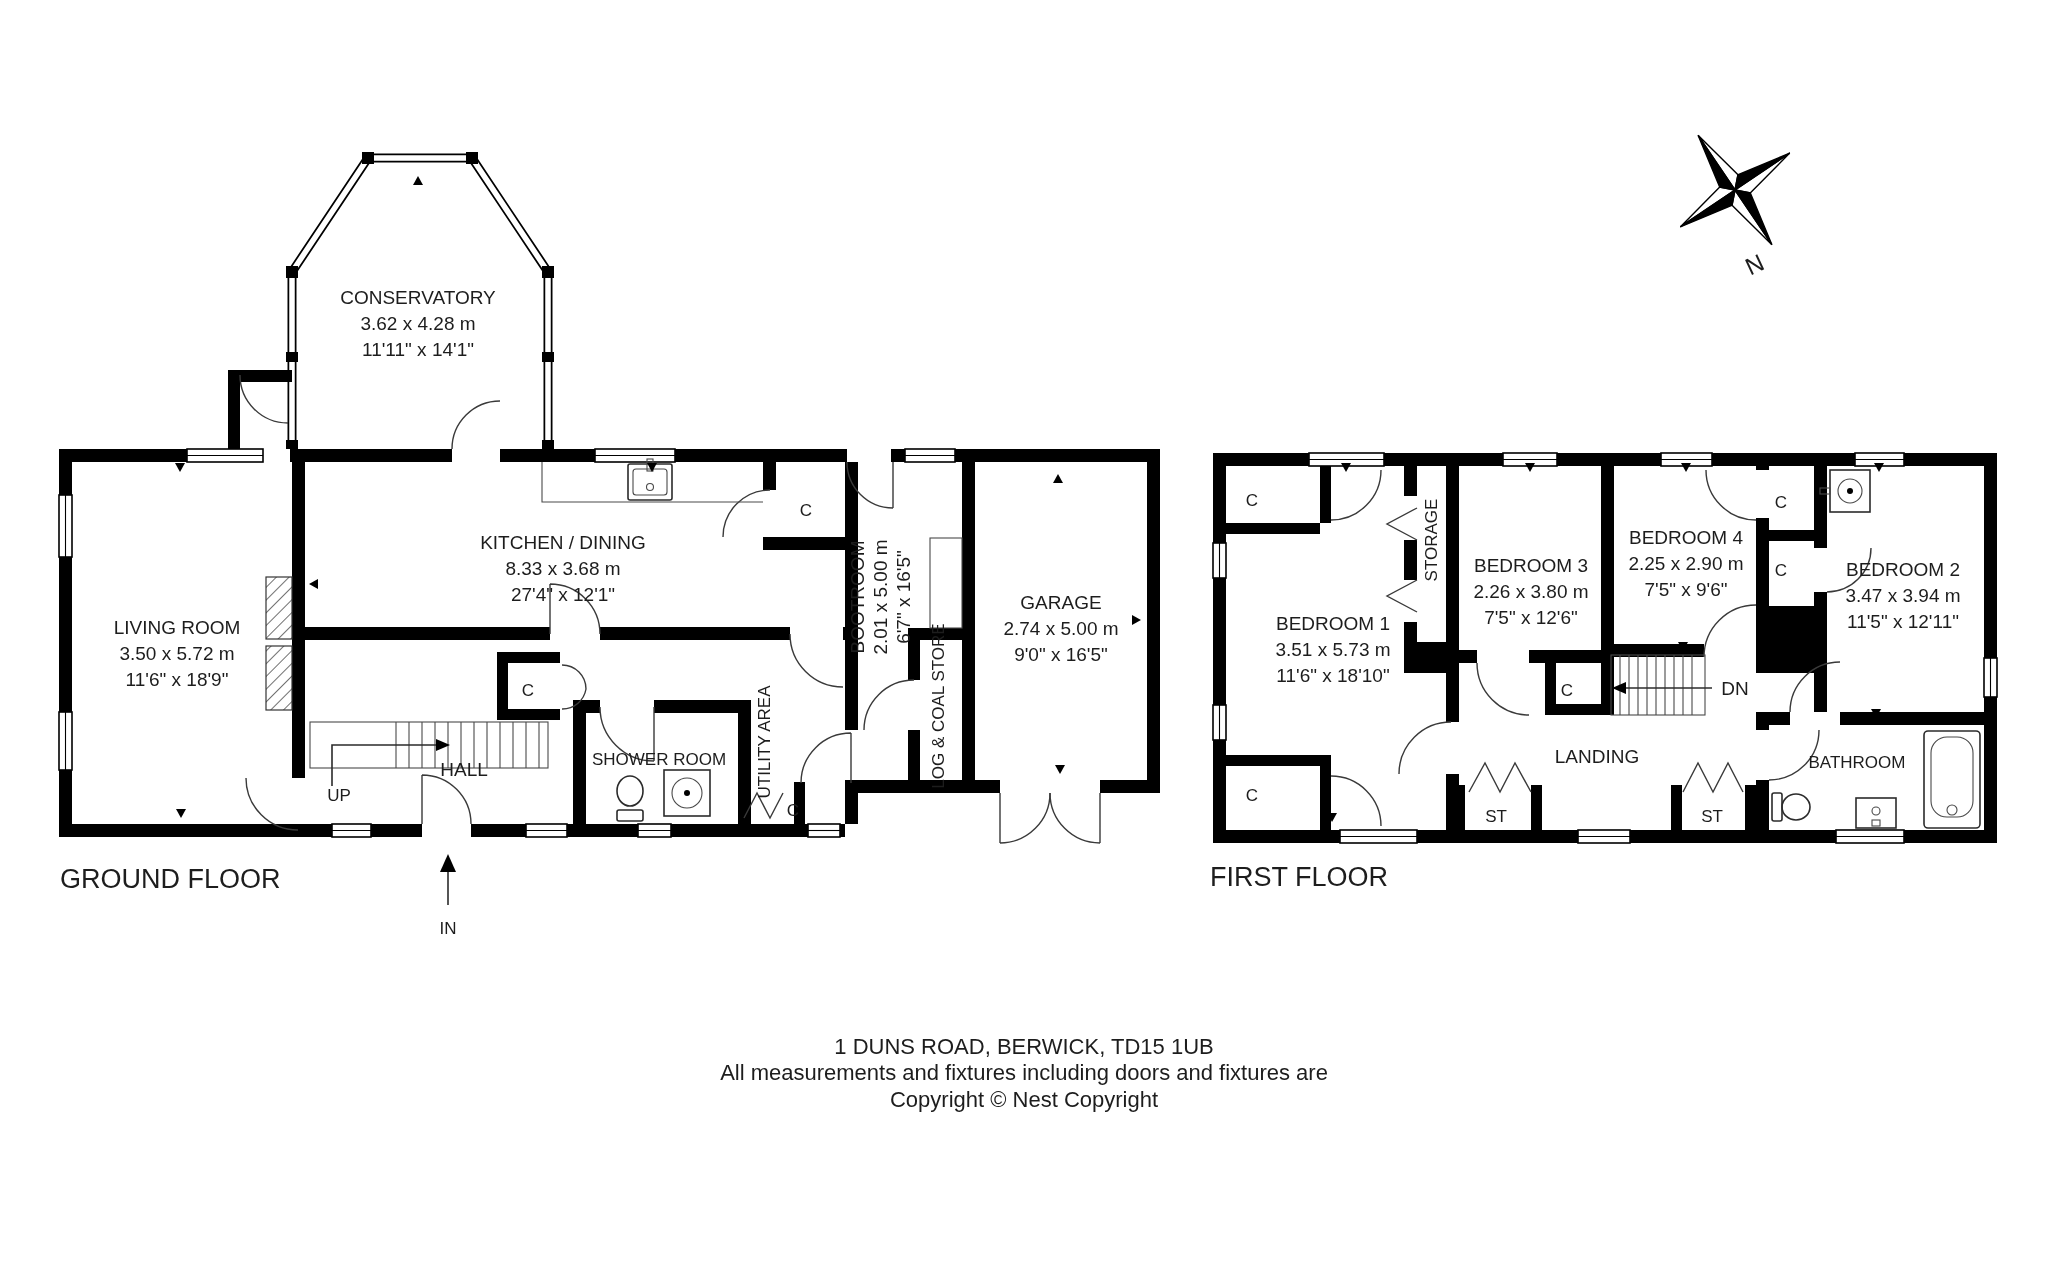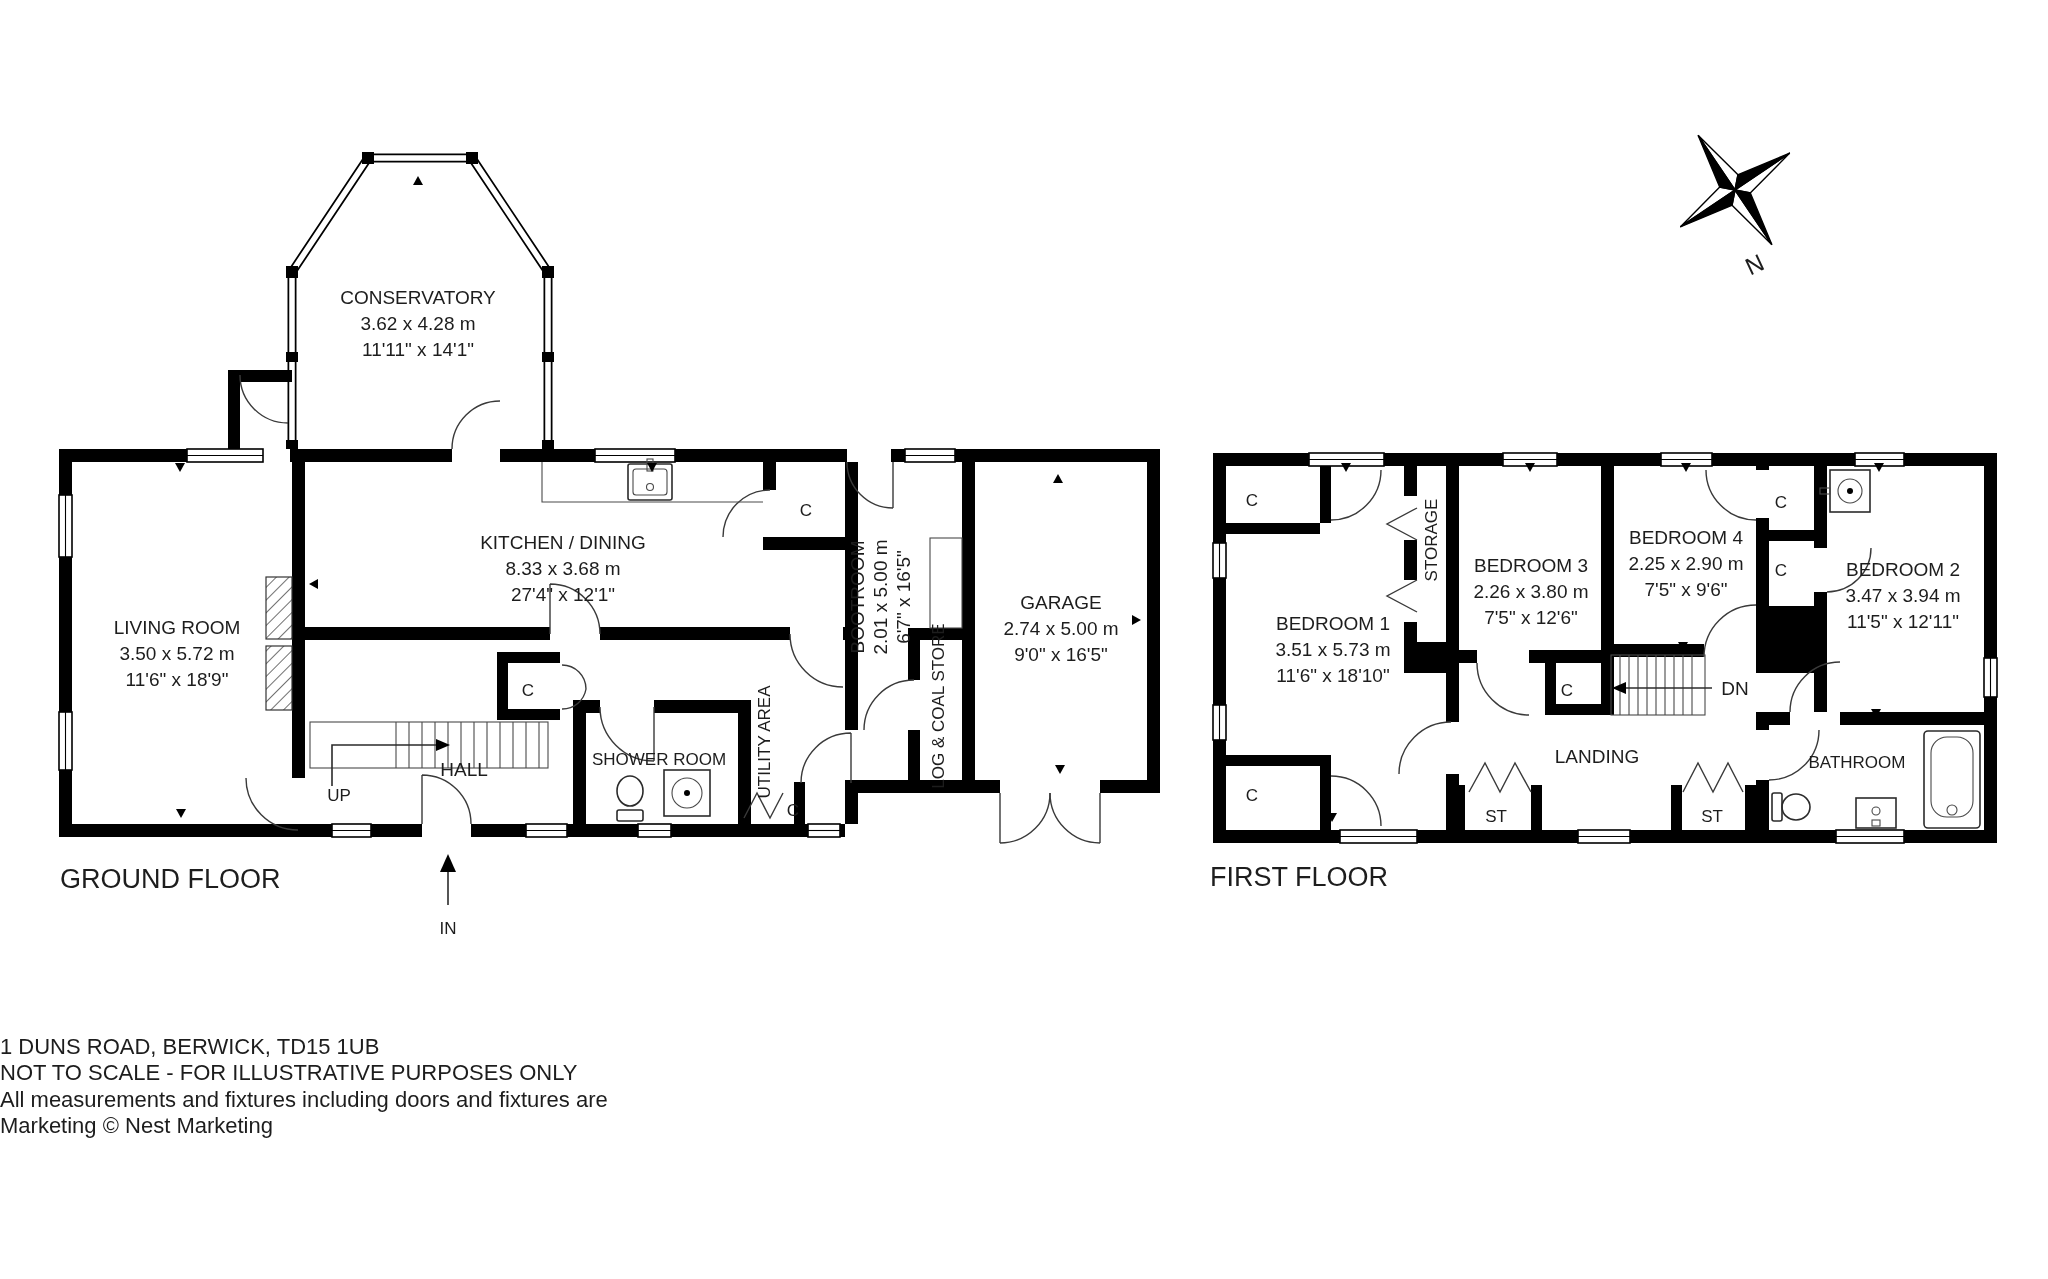--- a/index.html
+++ b/index.html
@@ -12,21 +12,21 @@
   .blk{fill:#000;}
   .thin{fill:none;stroke:#2b2b2b;stroke-width:1.6;}
   .thinner{fill:none;stroke:#4a4a4a;stroke-width:1.1;}
   .door{fill:none;stroke:#3a3a3a;stroke-width:1.4;}
   .win{fill:#fff;stroke:#000;stroke-width:1.6;}
   .winline{stroke:#000;stroke-width:1.1;}
   .tri{fill:#000;}
   .rlbl{font-size:19px;text-anchor:middle;}
   .slbl{font-size:17px;text-anchor:middle;}
   .flbl{font-size:27px;}
-  .footer{position:absolute;left:0;right:0;top:1034px;text-align:left;
+  .footer{position:absolute;left:0;right:0;top:1034px;text-align:center;
           font-size:22px;line-height:26.4px;color:#1d1d1d;}
 </style>
 </head>
 <body>
 
 <div class="canvas">
 
 <svg width="2048" height="1279" viewBox="0 0 2048 1279">
 
   <defs>
@@ -367,18 +367,17 @@
     <g transform="translate(1735,190) rotate(-34)">
       <path d="M0,-66 L11,-11 L0,0 Z M66,0 L11,11 L0,0 Z M0,66 L-11,11 L0,0 Z M-66,0 L-11,-11 L0,0 Z" fill="#fff" stroke="#000" stroke-width="1.4"></path>
       <path d="M0,-66 L-11,-11 L0,0 Z M66,0 L11,-11 L0,0 Z M0,66 L11,11 L0,0 Z M-66,0 L-11,11 L0,0 Z" fill="#000" stroke="#000" stroke-width="1.4"></path>
     </g>
     <text transform="rotate(-25 1758 272)" x="1758" y="272" font-size="24" text-anchor="middle">N</text>
   </g>
 </svg>
 
   <div class="footer">
     <div>1 DUNS ROAD, BERWICK, TD15 1UB</div>
-    <div>NOT TO SCALE - FOR ILLUSTRATIVE PURPOSES ONLY</div>
     <div>All measurements and fixtures including doors and fixtures are</div>
-    <div>Marketing © Nest Marketing</div>
+    <div>Copyright © Nest Copyright</div>
   </div>
 
 </div>
 
 </body></html>

